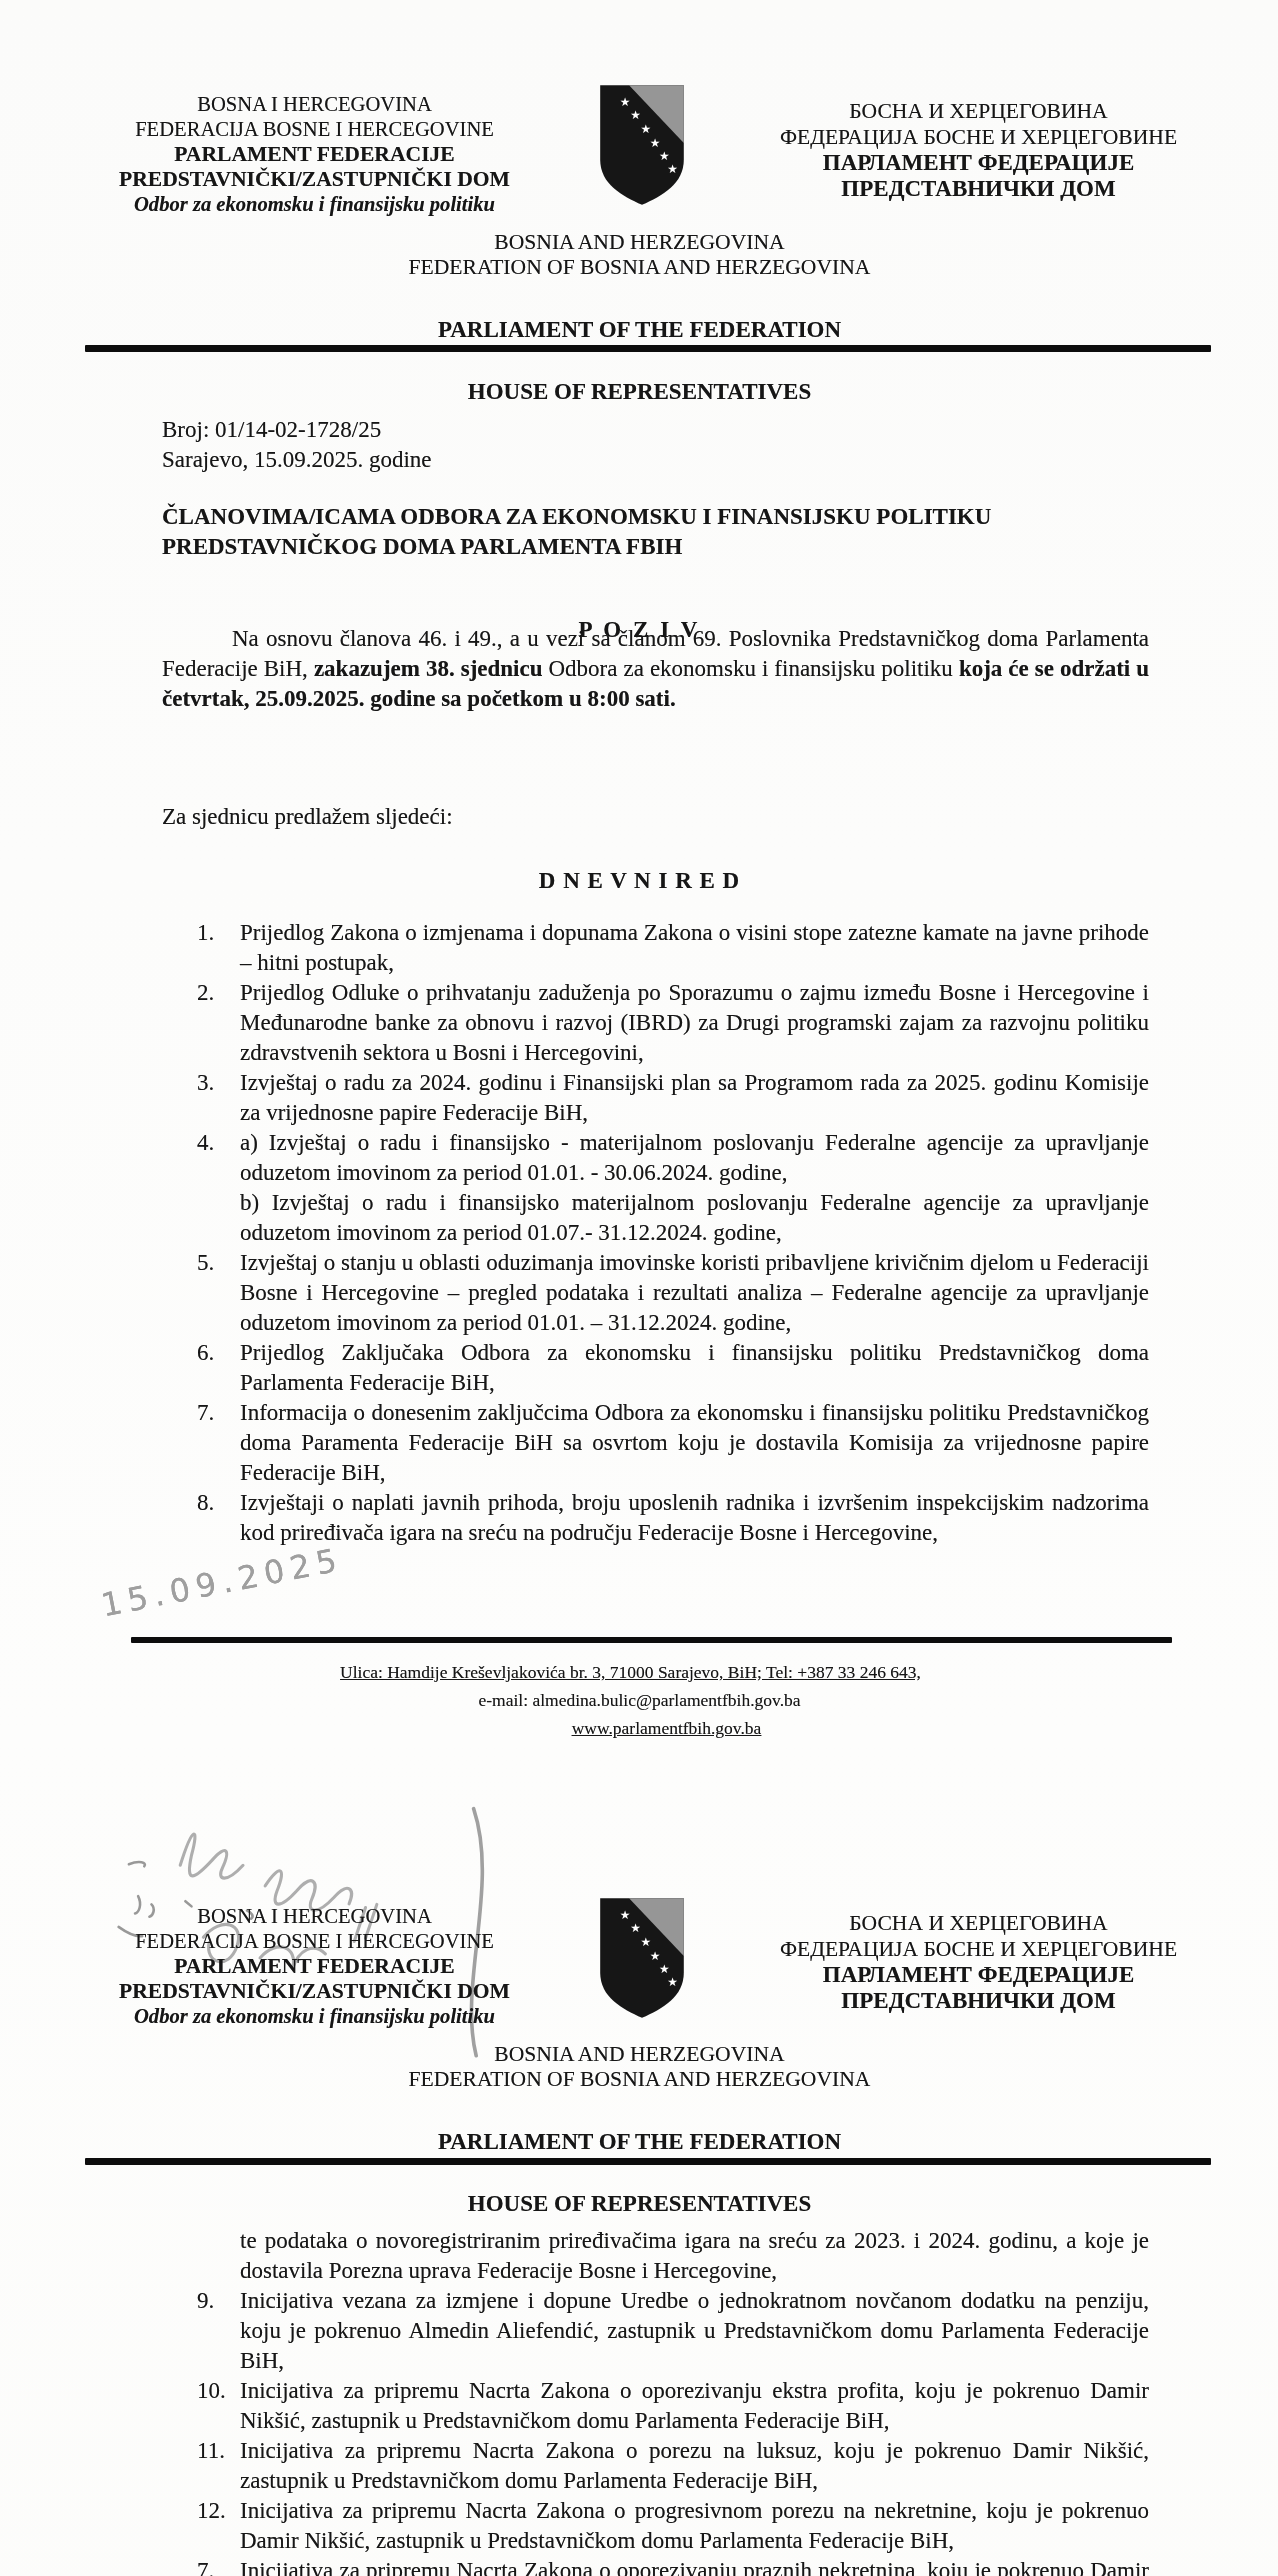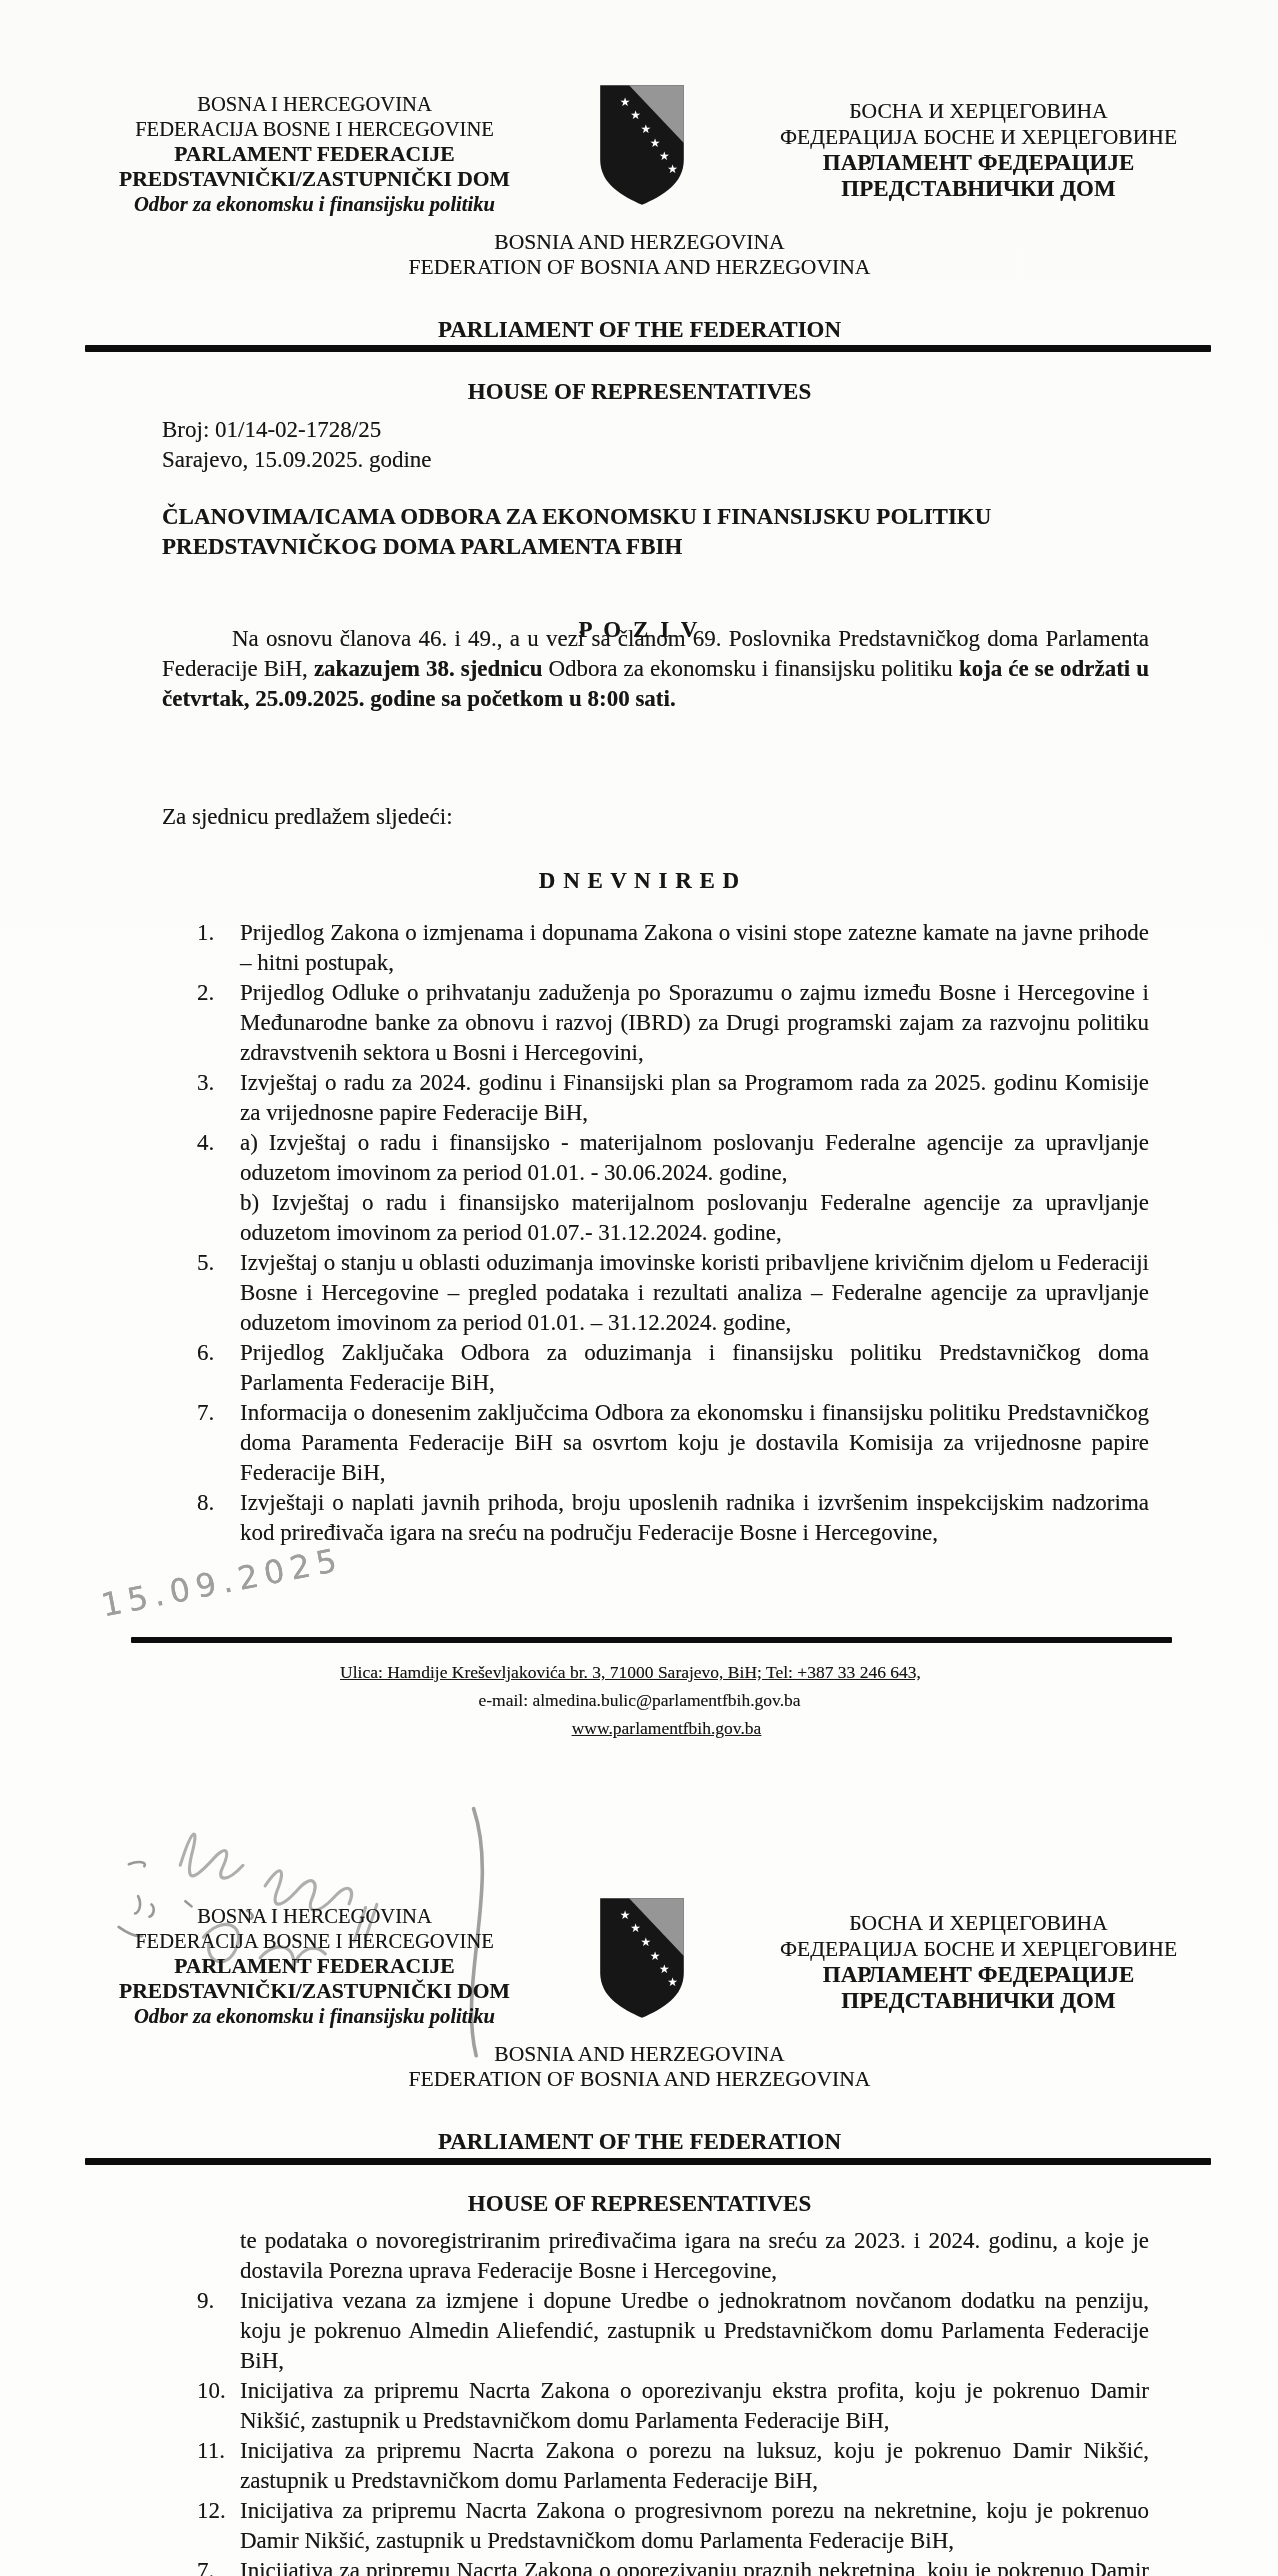--- a/index.html
+++ b/index.html
@@ -104,21 +104,21 @@
         <span class="anum">4.</span>
         <div class="atxt">a) Izvještaj o radu i finansijsko - materijalnom poslovanju Federalne agencije za upravljanje oduzetom imovinom za period 01.01. - 30.06.2024. godine,</div>
         <div class="atxt">b) Izvještaj o radu i finansijsko materijalnom poslovanju Federalne agencije za upravljanje oduzetom imovinom za period  01.07.- 31.12.2024. godine,</div>
       </div>
       <div class="aitem">
         <span class="anum">5.</span>
         <div class="atxt">Izvještaj o stanju u oblasti oduzimanja imovinske koristi pribavljene krivičnim djelom u Federaciji Bosne i Hercegovine – pregled podataka i rezultati analiza – Federalne agencije za upravljanje oduzetom imovinom za period 01.01. – 31.12.2024. godine,</div>
       </div>
       <div class="aitem">
         <span class="anum">6.</span>
-        <div class="atxt">Prijedlog Zaključaka Odbora za oduzimanja i finansijsku politiku Predstavničkog doma Parlamenta Federacije BiH,</div>
+        <div class="atxt">Prijedlog Zaključaka Odbora za ekonomsku i finansijsku politiku Predstavničkog doma Parlamenta Federacije BiH,</div>
       </div>
       <div class="aitem">
         <span class="anum">7.</span>
         <div class="atxt">Informacija o donesenim zaključcima Odbora za ekonomsku i finansijsku politiku Predstavničkog doma Paramenta Federacije BiH sa osvrtom koju je dostavila Komisija za vrijednosne papire Federacije BiH,</div>
       </div>
       <div class="aitem">
         <span class="anum">8.</span>
         <div class="atxt">Izvještaji o naplati javnih prihoda, broju uposlenih radnika i izvršenim inspekcijskim nadzorima kod priređivača igara na sreću na području Federacije Bosne i Hercegovine,</div>
       </div>
     </div>

